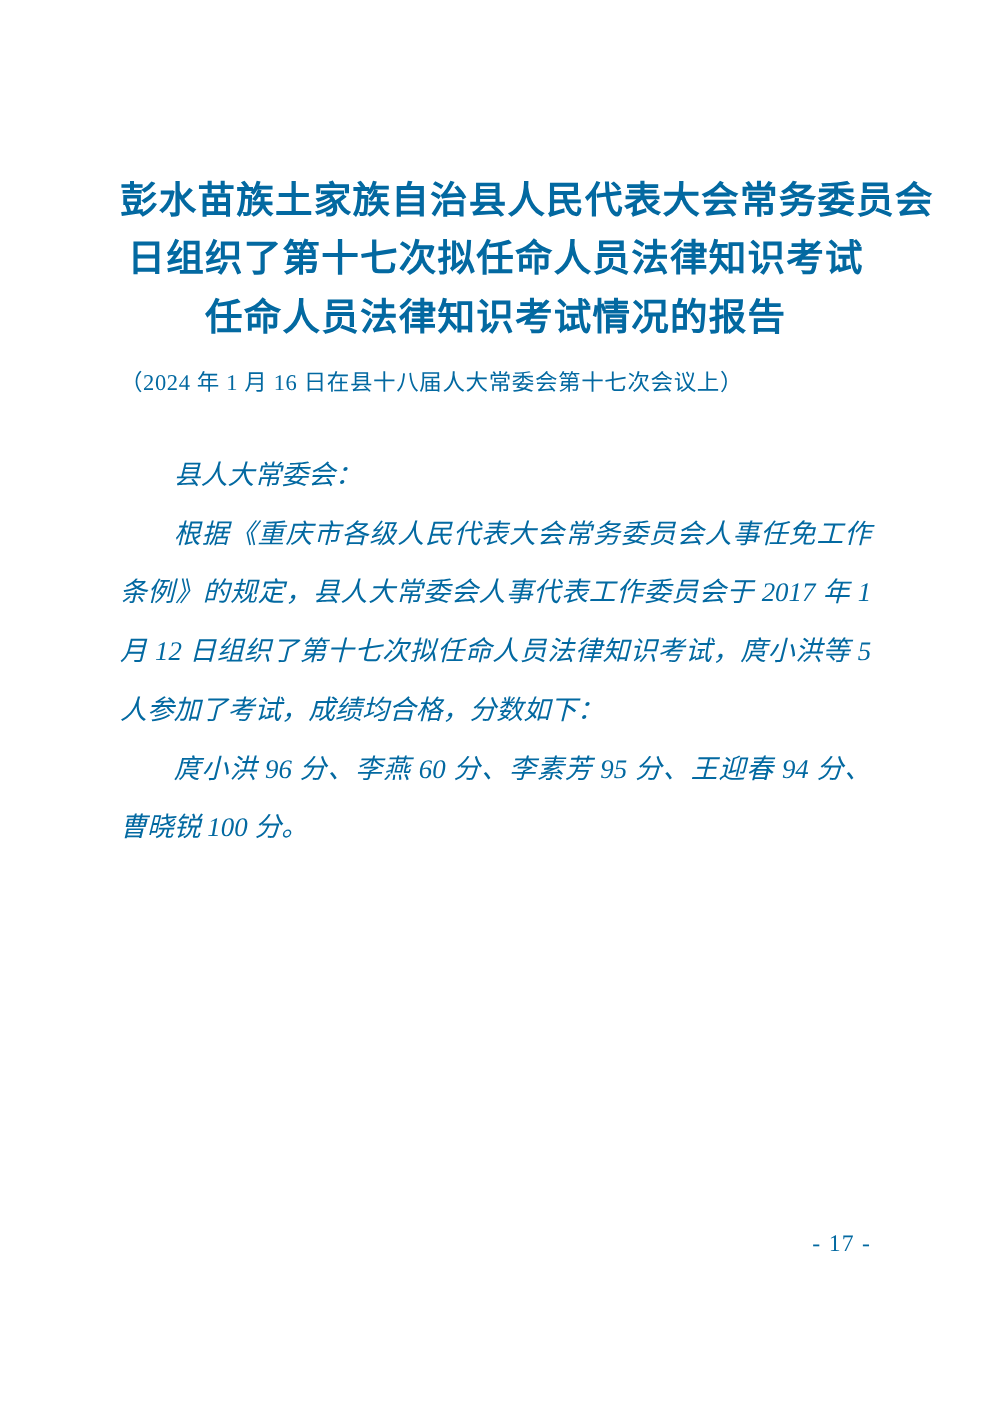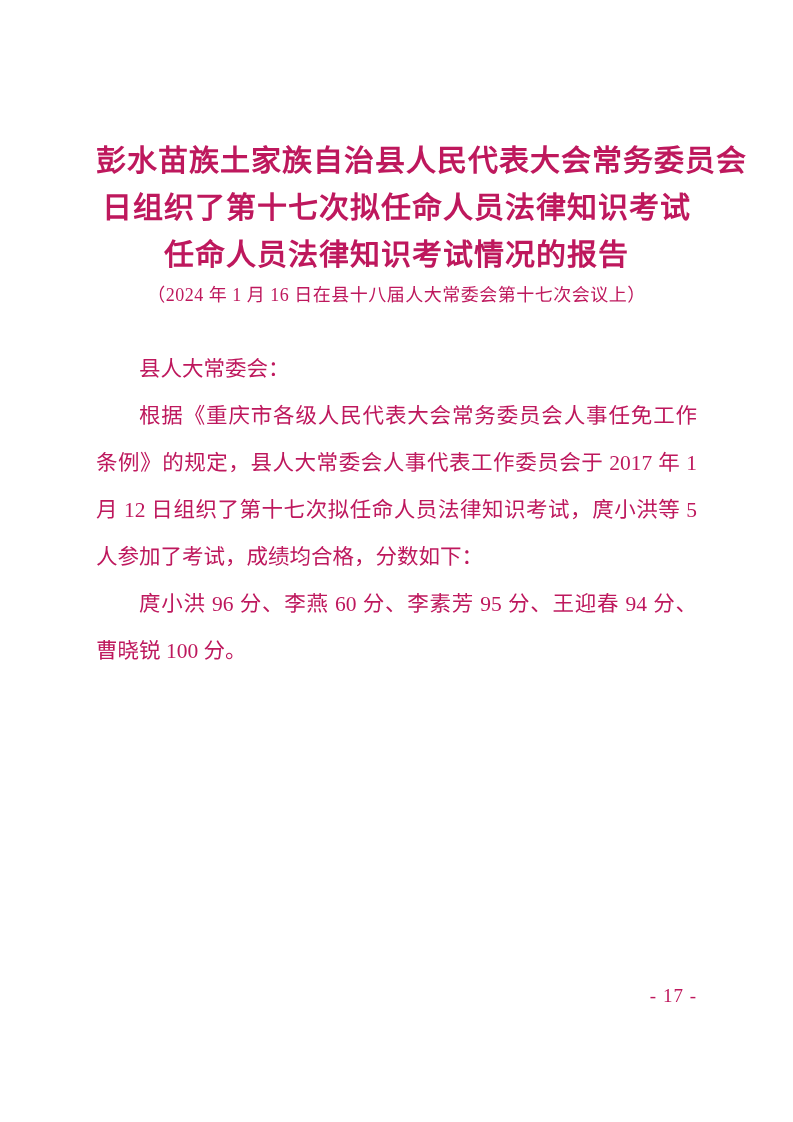--- a/index.html
+++ b/index.html
@@ -9,56 +9,57 @@
   }
   .page {
     position: relative;
     width: 793px;
     height: 1122px;
     margin: 0 auto;
     background: #ffffff;
     overflow: hidden;
     
     font-family: "Liberation Serif", "DejaVu Serif", serif;
-    color: #be185d;
+    color: #0369a1;
   }
   .content {
     margin: 0 96px;
   }
   .title-block {
     padding-top: 137px;
     text-align: center;
     font-size: 30px;
     line-height: 47px;
     font-weight: bold;
     letter-spacing: 1px;
   }
   .title-line {
     white-space: nowrap;
   }
   .date-line {
-    margin-top: 4px;
-    text-align: center;
+    margin-top: 15px;
+    text-align: left;
     font-size: 18px;
     line-height: 26px;
     font-weight: normal;
     letter-spacing: 0.5px;
   }
   .body-text {
     margin-top: 38px;
     font-size: 21.5px;
     line-height: 47px;
     text-align: justify;
   }
   .salutation {
     text-indent: 0;
   }
   .para {
     text-indent: 2em;
     margin: 0;
+    font-style: italic;
   }
   .page-number {
     position: absolute;
     top: 984px;
     right: 96px;
     font-size: 19px;
     line-height: 24px;
     letter-spacing: 1px;
   }
 </style>

